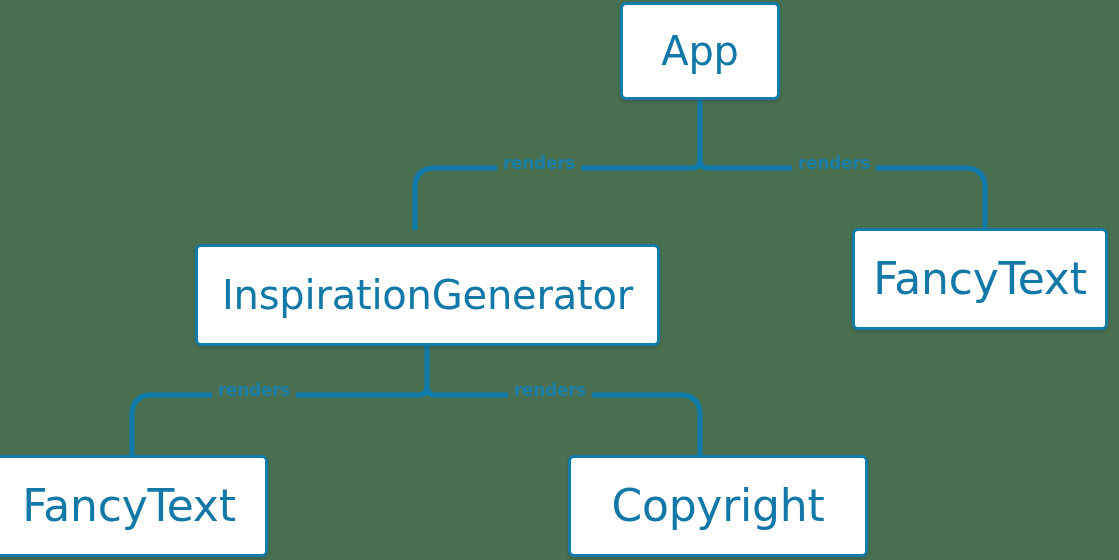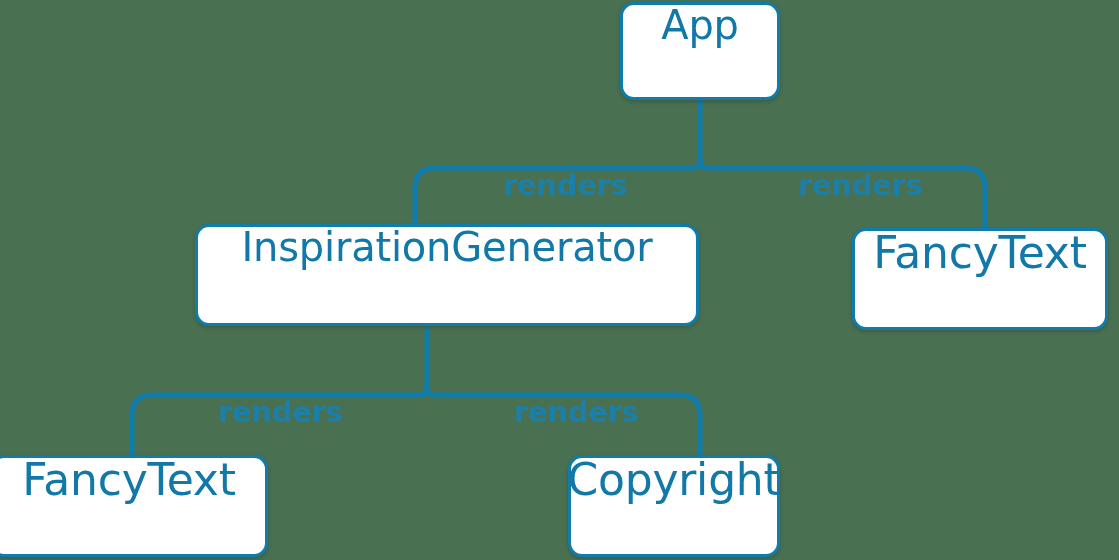--- a/index.html
+++ b/index.html
@@ -24,49 +24,48 @@
     left: 0;
     top: 0;
     width: 1119px;
     height: 560px;
   }
   .node {
     position: absolute;
     box-sizing: border-box;
     background: #ffffff;
     border: 3px solid #0f7cab;
-    border-radius: 14px;
+    border-radius: 6px;
     display: flex;
-    align-items: flex-start;
+    align-items: center;
     justify-content: center;
     box-shadow: 0 2px 4px rgba(0,0,0,0.18);
     z-index: 2;
   }
   .node-label {
     color: #1278a8;
     font-size: 40px;
     line-height: 1;
     letter-spacing: -0.2px;
     white-space: nowrap;
   }
   .node-label.small {
     font-size: 44px;
   }
   .edge-label {
     position: absolute;
     color: #1b7fa8;
-    font-size: 29px;
+    font-size: 17px;
     line-height: 1;
     white-space: nowrap;
     font-weight: 600;
     letter-spacing: -0.3px;
     z-index: 3;
     background: #4a7052;
     padding: 0 6px;
-    margin-top: 16px;
   }
 </style>
 </head>
 <body>
 
 <div id="canvas">
 
   <svg id="wires" viewBox="0 0 1119 560" xmlns="http://www.w3.org/2000/svg">
     <g fill="none" stroke="#0f7cab" stroke-width="5" stroke-linecap="round" stroke-linejoin="round">
 
@@ -75,33 +74,33 @@
 
       <path d="M 427 330 L 427 387 Q 427 395 435 395 L 680 395 Q 700 395 700 415 L 700 455"></path>
       <path d="M 427 387 Q 427 395 419 395 L 152 395 Q 132 395 132 415 L 132 455"></path>
     </g>
   </svg>
 
   <div class="node" style="left:620px; top:2px; width:160px; height:98px;">
     <span class="node-label">App</span>
   </div>
 
-  <div class="node" style="left:195px; top:224px; width:504px; height:102px;">
+  <div class="node" style="left:195px; top:244px; width:465px; height:102px;">
     <span class="node-label">InspirationGenerator</span>
   </div>
 
   <div class="node" style="left:852px; top:228px; width:256px; height:102px;">
     <span class="node-label small">FancyText</span>
   </div>
 
   <div class="node" style="left:-10px; top:455px; width:278px; height:102px;">
     <span class="node-label small">FancyText</span>
   </div>
 
-  <div class="node" style="left:568px; top:455px; width:212px; height:102px;">
+  <div class="node" style="left:568px; top:455px; width:300px; height:102px;">
     <span class="node-label small">Copyright</span>
   </div>
 
   <div class="edge-label" style="left:497px; top:155px;">renders</div>
 
   <div class="edge-label" style="left:792px; top:155px;">renders</div>
 
   <div class="edge-label" style="left:212px; top:382px;">renders</div>
 
   <div class="edge-label" style="left:508px; top:382px;">renders</div>

